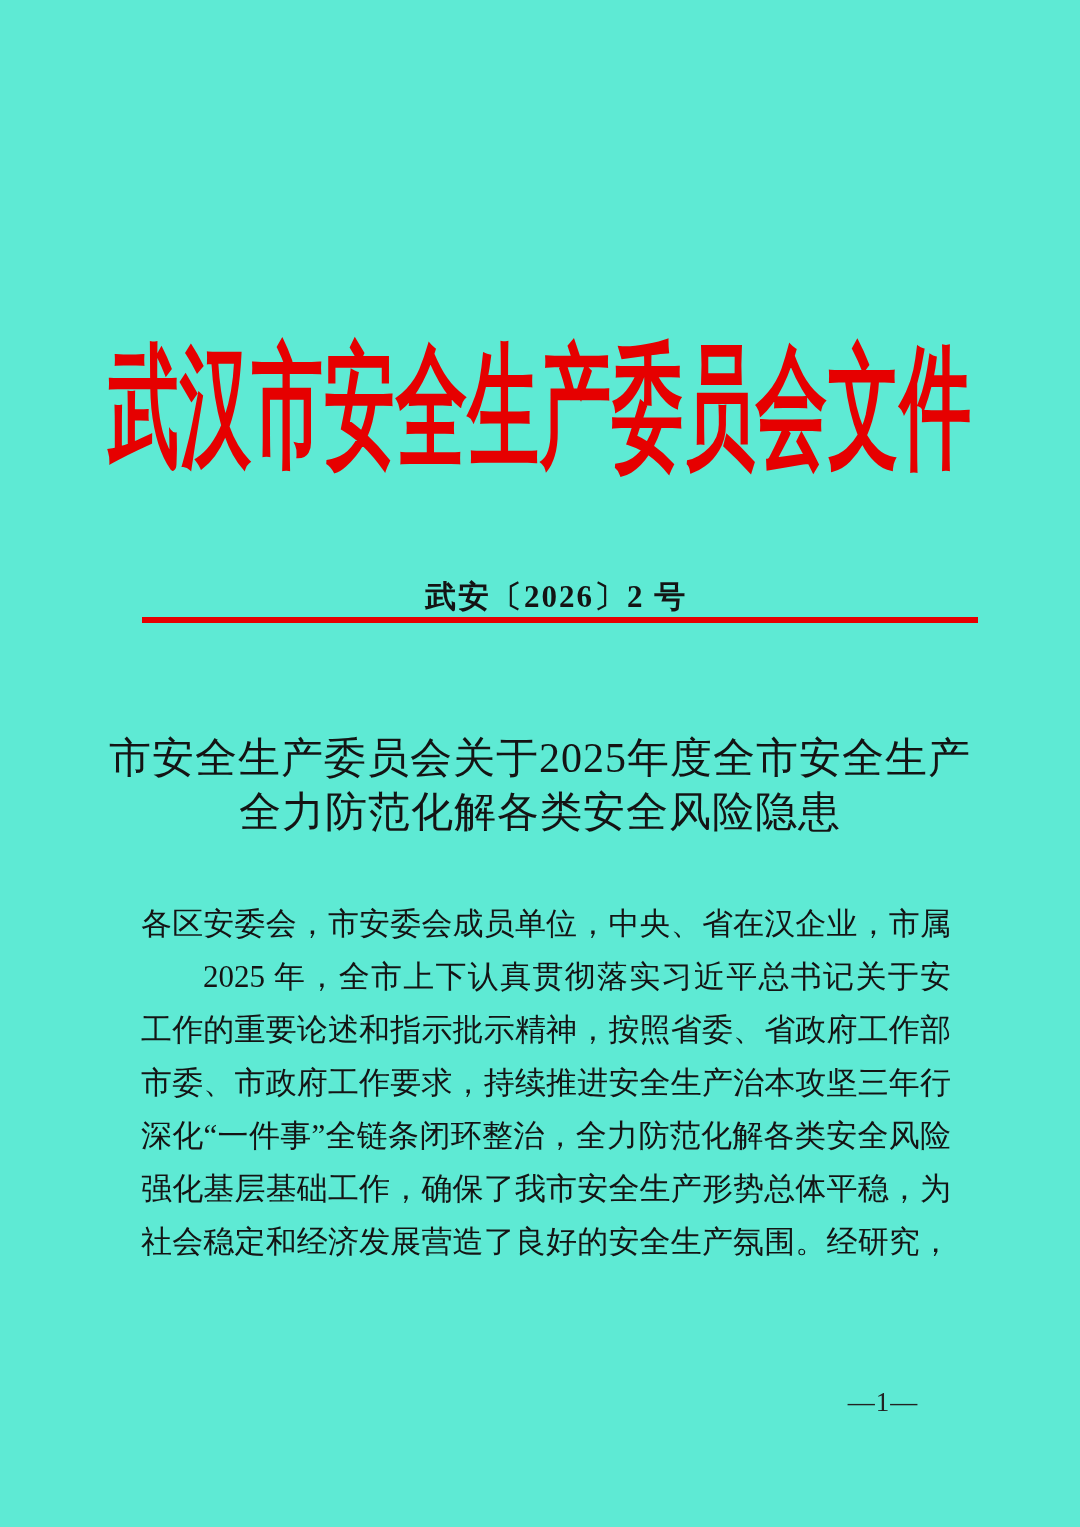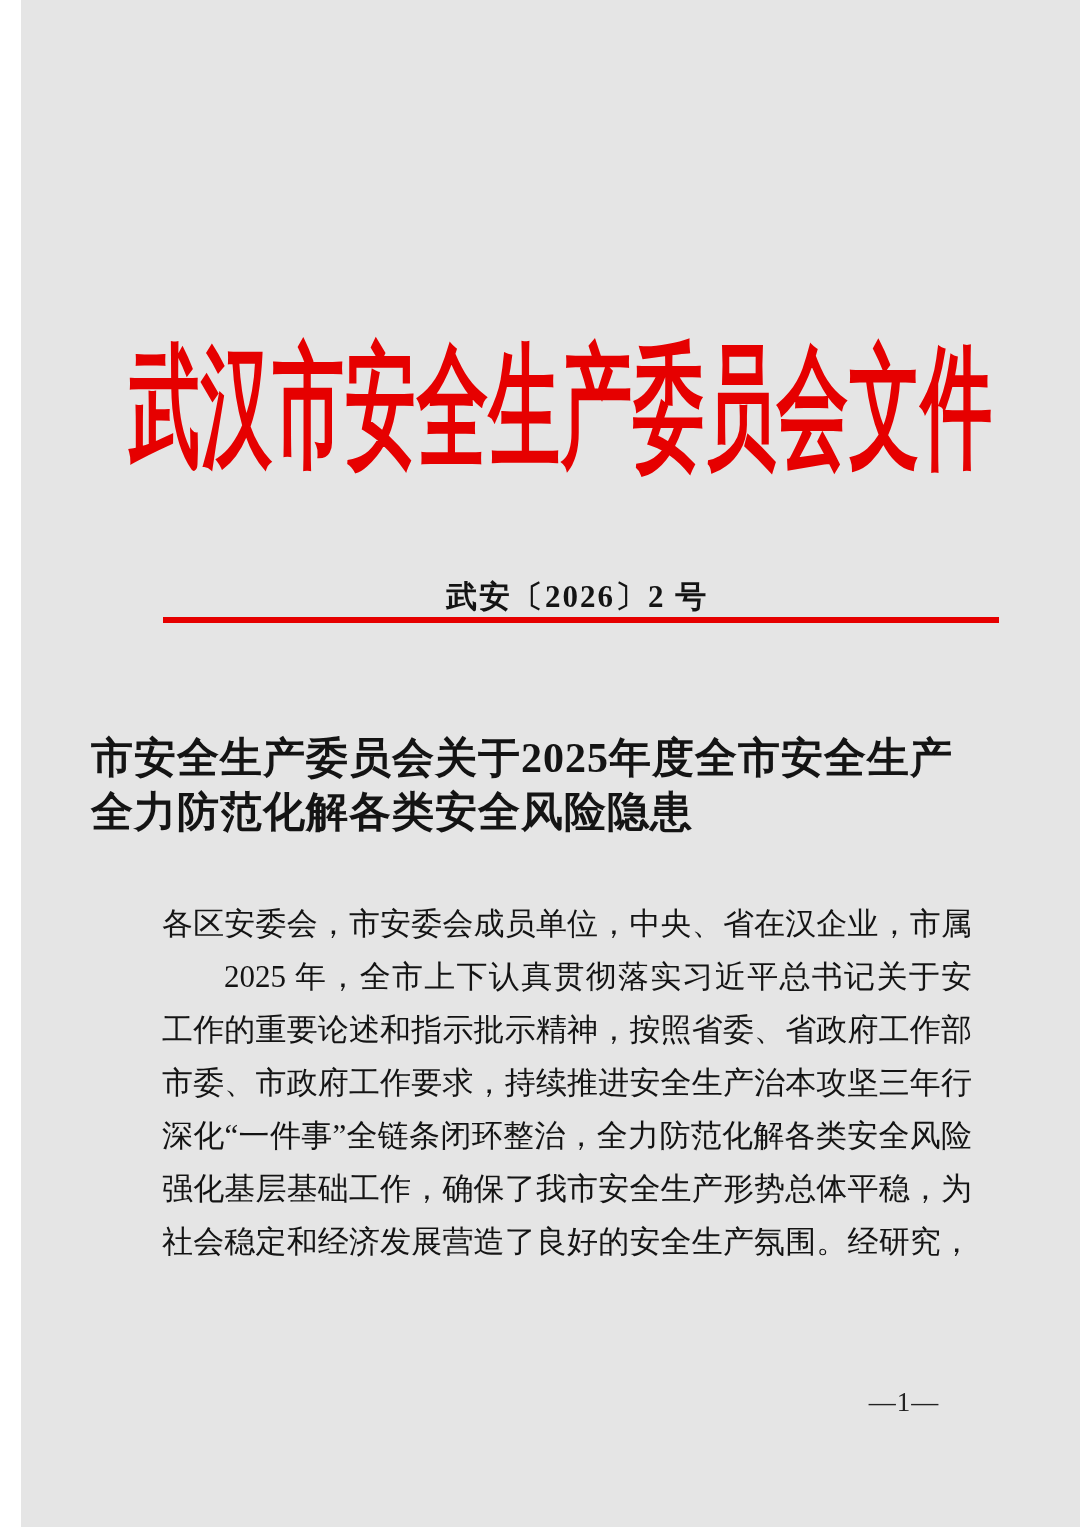--- a/index.html
+++ b/index.html
@@ -8,21 +8,21 @@
   }
   html,body{margin:0;padding:0;}
   body{
     width:1080px;height:1527px;
     background:#ffffff;
     position:relative;
     font-family:"Liberation Serif","DejaVu Serif",serif;
     color:var(--ink);
     overflow:hidden;
   }
-  .page{position:absolute;inset:0;background:#e5e5e5;margin-left:21px;}
+  .page{position:absolute;inset:0;background:#5eead4;}
 
   
   .masthead{
     position:absolute;top:320px;left:0;width:1080px;
     text-align:center;
   }
   .masthead-text{
     display:inline-block;
     font-size:71px;
     font-weight:bold;
@@ -45,21 +45,22 @@
   
   .red-rule{
     position:absolute;top:617px;left:142px;
     width:836px;height:6px;
     background:var(--header-red);
   }
 
   
   .doc-title{
     position:absolute;top:731px;left:70px;width:940px;
-    font-weight:bold;
+    text-align:center;
+    font-weight:normal;
     font-size:42px;
     line-height:54px;
     letter-spacing:1px;
   }
 
   
   .body-text{
     position:absolute;top:897px;left:141px;width:810px;
     font-size:31px;
     line-height:53px;

